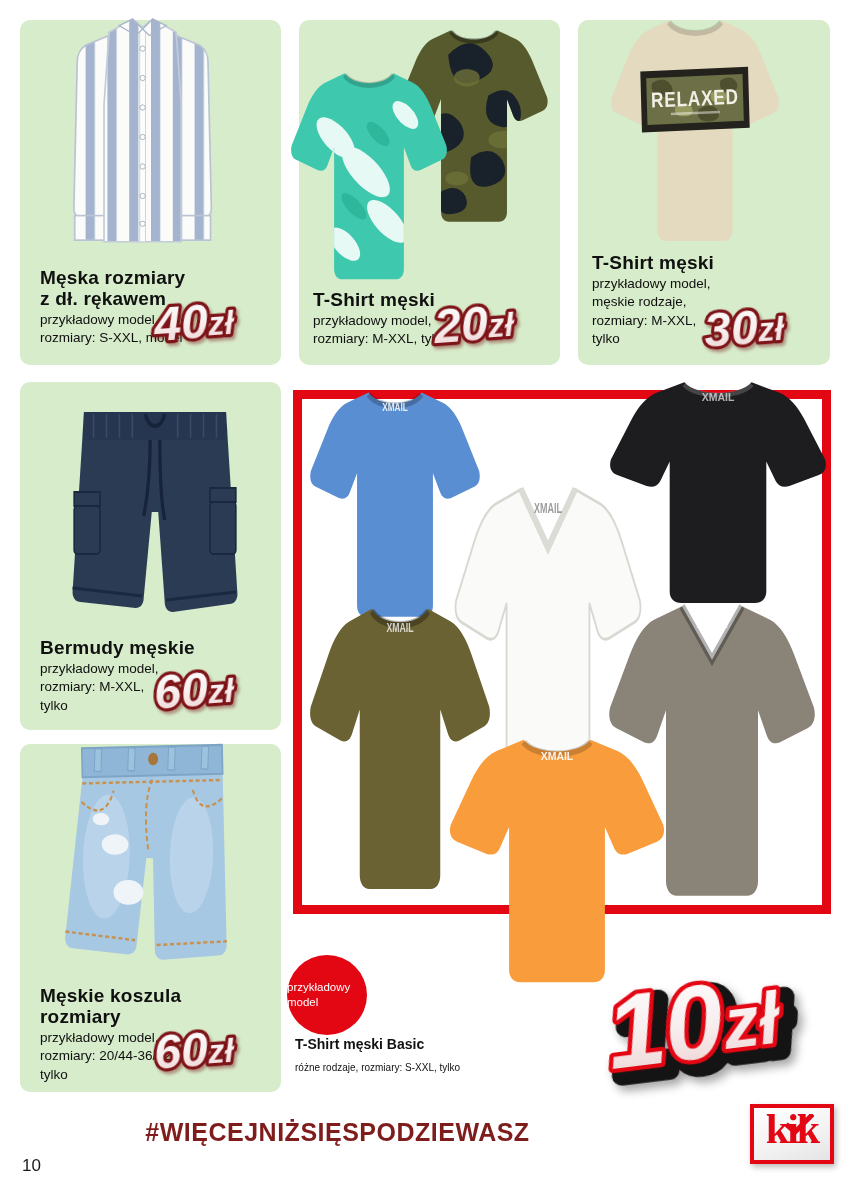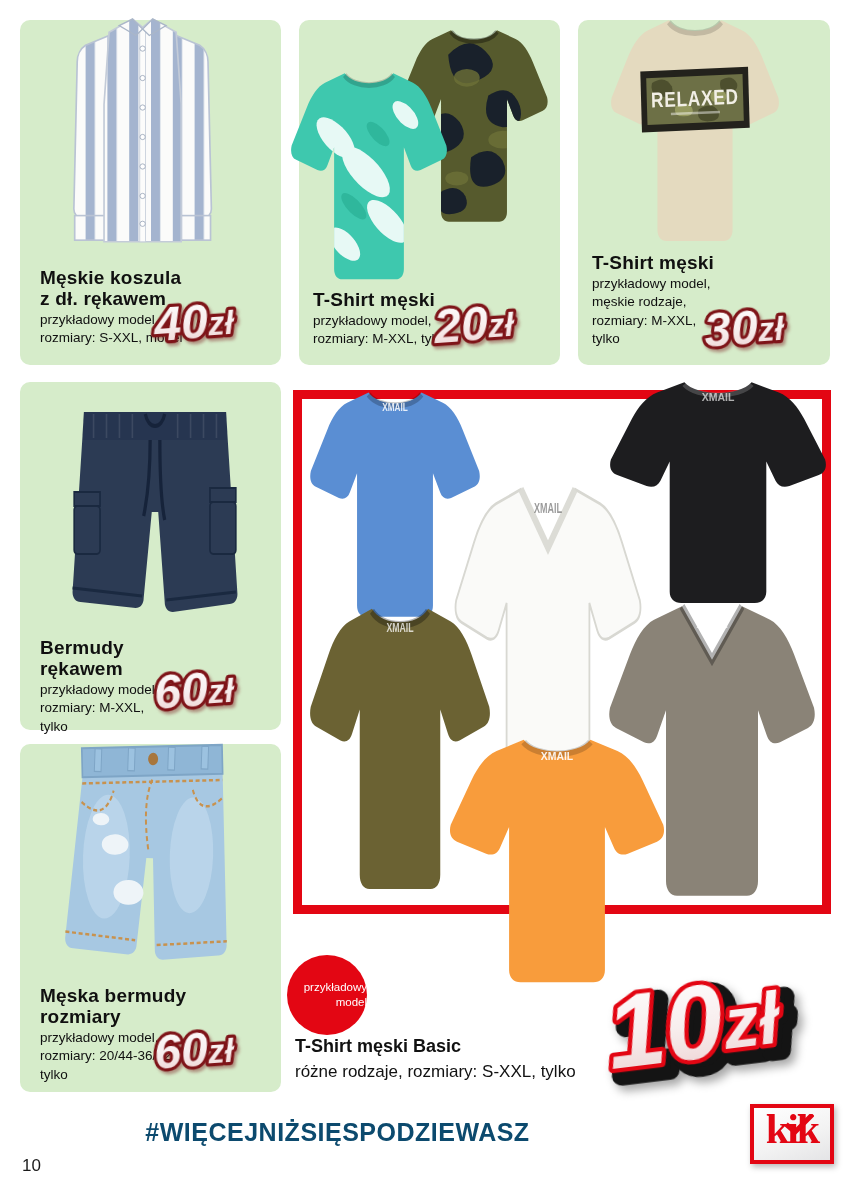--- a/index.html
+++ b/index.html
@@ -17,26 +17,26 @@
   .price-sm .unit{font-size:34px;}
   .price-big{position:absolute;overflow:visible;z-index:7;transform:rotate(-7deg);
             filter:drop-shadow(4px 6px 5px rgba(0,0,0,.35));}
   .price-big text{font-family:"Liberation Sans",sans-serif;font-size:108px;font-weight:900;font-style:italic;}
   .price-big .shadow-t{fill:#141414;stroke:#141414;stroke-width:20;paint-order:stroke;stroke-linejoin:round;}
   .price-big .main-t{fill:url(#priceFill);stroke:#e30613;stroke-width:9;paint-order:stroke;stroke-linejoin:round;}
   .price-big .unit{font-size:74px;}
   .red-box{position:absolute;left:293px;top:390px;width:538px;height:524px;border:9px solid #e30613;
            box-sizing:border-box;background:#fff;z-index:1;}
   .badge-circle{position:absolute;left:287px;top:955px;width:80px;height:80px;border-radius:50%;
-           background:#e30613;color:#fff;display:flex;flex-direction:column;align-items:flex-end;
+           background:#e30613;color:#fff;display:flex;flex-direction:column;align-items:flex-start;
            justify-content:center;font-size:11.5px;line-height:1.3;z-index:7;}
-  .basic-title{position:absolute;left:295px;top:1036px;font-size:18px;font-weight:bold;z-index:7;}
-  .basic-desc{position:absolute;left:295px;top:1062px;font-size:17px;z-index:7;text-align:right;}
+  .basic-title{position:absolute;left:295px;top:1036px;font-size:14px;font-weight:bold;z-index:7;}
+  .basic-desc{position:absolute;left:295px;top:1062px;font-size:10px;z-index:7;text-align:right;}
   .hashtag{position:absolute;left:0;top:1118px;width:675px;text-align:center;font-size:25px;
-           font-weight:800;color:#0c4a6e;letter-spacing:.5px;z-index:7;}
+           font-weight:800;color:#7f1d1d;letter-spacing:.5px;z-index:7;}
   .page-num{position:absolute;left:22px;top:1156px;font-size:17px;color:#1a1a1a;z-index:7;}
   .kik-logo{position:absolute;left:750px;top:1104px;width:84px;height:60px;border:4px solid #e30613;
            background:linear-gradient(160deg,#ffffff 0%,#f2f2f2 60%,#e4e4e6 100%);
            box-sizing:border-box;z-index:7;display:flex;align-items:flex-start;justify-content:center;
            box-shadow:2px 3px 6px rgba(0,0,0,.28);font-family:Liberation Serif, serif;}
   .kik-logo .word{color:#e30613;font-weight:900;font-size:42px;line-height:1;margin-bottom:6px;
            letter-spacing:-2px;}
   .kik-logo .check{position:absolute;left:30px;top:6px;width:30px;height:21px;}
   .defs-holder{position:absolute;width:0;height:0;}
   .collar-label{font-size:5px;font-weight:bold;}
@@ -224,21 +224,21 @@
     <path d="M45,8 L60,28 L75,8" fill="none" stroke="rgba(0,0,0,.3)" stroke-width="3"></path>
     <text class="collar-label" x="60" y="16" text-anchor="middle" fill="rgba(255,255,255,.7)">XMAIL</text>
   </svg>
   <svg class="prod" style="left:432px;top:722px;width:250px;height:268px;z-index:5" viewBox="0 0 120 120" preserveAspectRatio="none">
     <use href="#teeCrewPath" fill="#f89c3c"></use>
     <path d="M44,9 C50,16 70,16 76,9" fill="none" stroke="rgba(0,0,0,.18)" stroke-width="3"></path>
     <text class="collar-label" x="60" y="17" text-anchor="middle" fill="rgba(255,255,255,.9)">XMAIL</text>
   </svg>
 
   <div class="info" style="left:40px;top:268px;width:150px">
-    <div class="title">Męskie koszula</div>
+    <div class="title">Męska rozmiary</div>
     <div class="title">z dł. rękawem</div>
     <div class="desc">przykładowy model,</div>
     <div class="desc">rozmiary: S-XXL, model</div>
   </div>
   <svg class="price-sm" style="left:150px;top:292px;width:128px;height:58px" viewBox="0 0 132 60">
     <text x="4" y="47"><tspan>40</tspan><tspan class="unit" dy="-3">zł</tspan></text>
   </svg>
 
   <div class="info" style="left:313px;top:290px;width:160px">
     <div class="title">T-Shirt męski</div>
@@ -254,31 +254,31 @@
     <div class="desc">przykładowy model,</div>
     <div class="desc">męskie rodzaje,</div>
     <div class="desc">rozmiary: M-XXL,</div>
     <div class="desc">tylko</div>
   </div>
   <svg class="price-sm" style="left:700px;top:298px;width:128px;height:58px" viewBox="0 0 132 60">
     <text x="4" y="47"><tspan>30</tspan><tspan class="unit" dy="-3">zł</tspan></text>
   </svg>
 
   <div class="info" style="left:40px;top:638px;width:160px">
-    <div class="title">Bermudy rękawem</div>
+    <div class="title">Bermudy męskie</div>
     <div class="desc">przykładowy model,</div>
     <div class="desc">rozmiary: M-XXL,</div>
     <div class="desc">tylko</div>
   </div>
   <svg class="price-sm" style="left:150px;top:660px;width:128px;height:58px" viewBox="0 0 132 60">
     <text x="4" y="47"><tspan>60</tspan><tspan class="unit" dy="-3">zł</tspan></text>
   </svg>
 
   <div class="info" style="left:40px;top:986px;width:170px">
-    <div class="title">Męska bermudy</div>
+    <div class="title">Męskie koszula</div>
     <div class="title">rozmiary</div>
     <div class="desc">przykładowy model,</div>
     <div class="desc">rozmiary: 20/44-36/52,</div>
     <div class="desc">tylko</div>
   </div>
   <svg class="price-sm" style="left:150px;top:1020px;width:128px;height:58px" viewBox="0 0 132 60">
     <text x="4" y="47"><tspan>60</tspan><tspan class="unit" dy="-3">zł</tspan></text>
   </svg>
 
   <div class="badge-circle">

